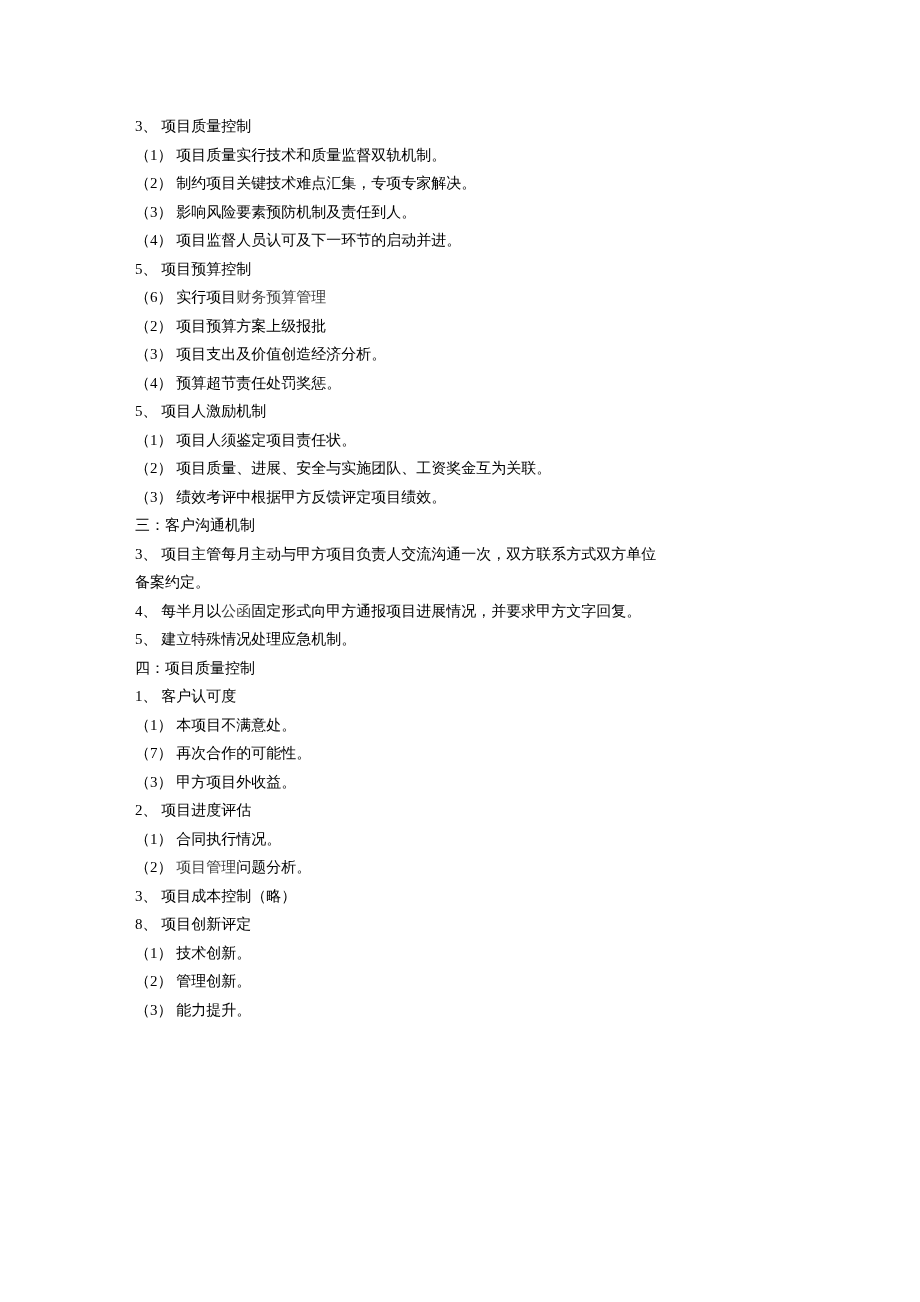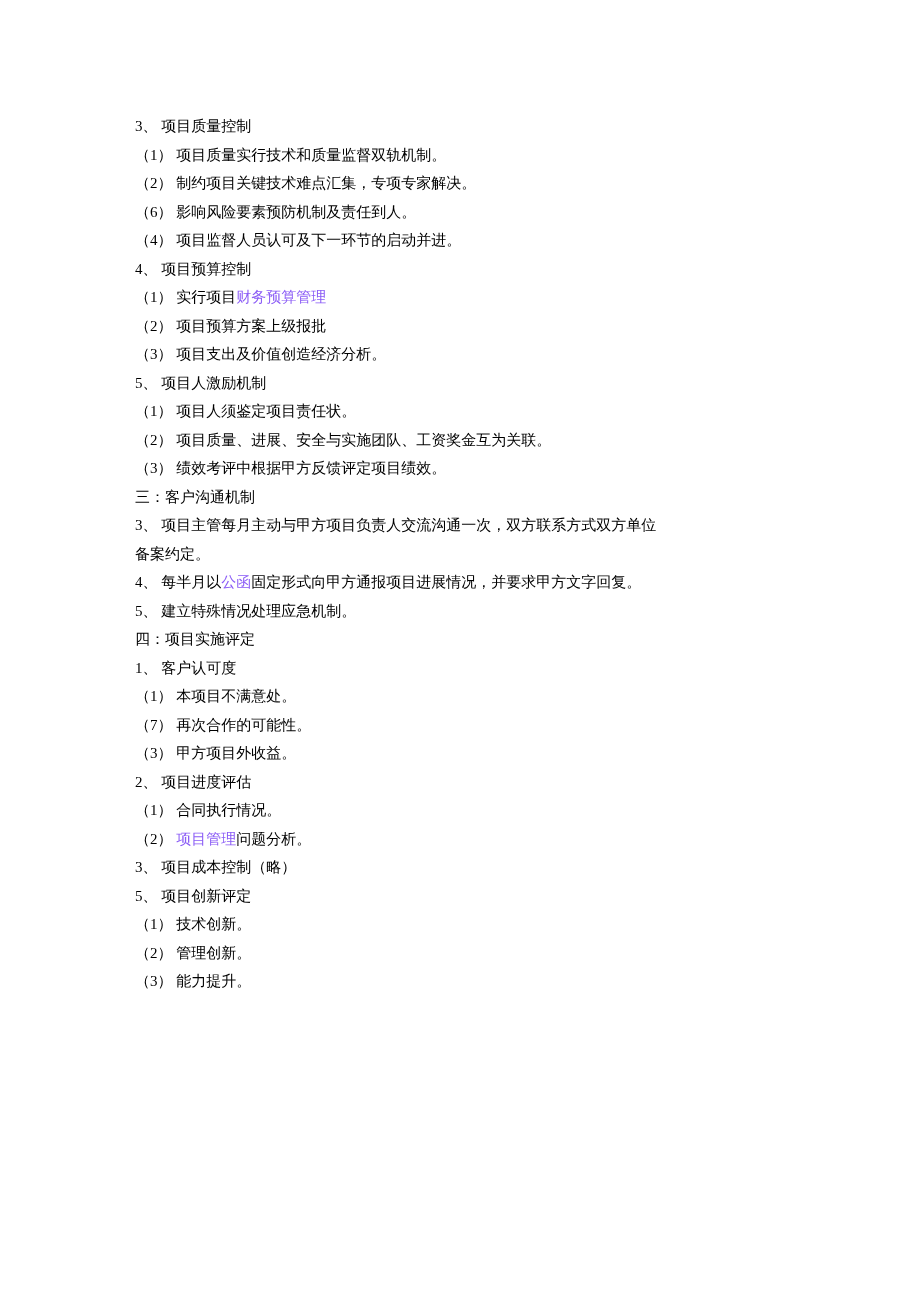--- a/index.html
+++ b/index.html
@@ -14,53 +14,54 @@
   .page {
     width: 920px;
     min-height: 1302px;
     padding: 112px 135px 8px 135px;
     box-sizing: border-box;
   }
   .line {
     display: block;
   }
   .link {
-    color: #8b5cf6;
+    color: #404040;
   }
 </style>
 </head>
 <body>
 
 <div class="page">
   <div id="content">
       <div class="line"><span>3、 项目质量控制</span></div>
       <div class="line"><span>（1） 项目质量实行技术和质量监督双轨机制。</span></div>
       <div class="line"><span>（2） 制约项目关键技术难点汇集，专项专家解决。</span></div>
-      <div class="line"><span>（6） 影响风险要素预防机制及责任到人。</span></div>
+      <div class="line"><span>（3） 影响风险要素预防机制及责任到人。</span></div>
       <div class="line"><span>（4） 项目监督人员认可及下一环节的启动并进。</span></div>
-      <div class="line"><span>4、 项目预算控制</span></div>
-      <div class="line"><span>（1） 实行项目</span><span class="link">财务预算管理</span></div>
+      <div class="line"><span>5、 项目预算控制</span></div>
+      <div class="line"><span>（6） 实行项目</span><span class="link">财务预算管理</span></div>
       <div class="line"><span>（2） 项目预算方案上级报批</span></div>
       <div class="line"><span>（3） 项目支出及价值创造经济分析。</span></div>
+      <div class="line"><span>（4） 预算超节责任处罚奖惩。</span></div>
       <div class="line"><span>5、 项目人激励机制</span></div>
       <div class="line"><span>（1） 项目人须鉴定项目责任状。</span></div>
       <div class="line"><span>（2） 项目质量、进展、安全与实施团队、工资奖金互为关联。</span></div>
       <div class="line"><span>（3） 绩效考评中根据甲方反馈评定项目绩效。</span></div>
       <div class="line"><span>三：客户沟通机制</span></div>
       <div class="line"><span>3、 项目主管每月主动与甲方项目负责人交流沟通一次，双方联系方式双方单位</span></div>
       <div class="line"><span>备案约定。</span></div>
       <div class="line"><span>4、 每半月以</span><span class="link">公函</span><span>固定形式向甲方通报项目进展情况，并要求甲方文字回复。</span></div>
       <div class="line"><span>5、 建立特殊情况处理应急机制。</span></div>
-      <div class="line"><span>四：项目实施评定</span></div>
+      <div class="line"><span>四：项目质量控制</span></div>
       <div class="line"><span>1、 客户认可度</span></div>
       <div class="line"><span>（1） 本项目不满意处。</span></div>
       <div class="line"><span>（7） 再次合作的可能性。</span></div>
       <div class="line"><span>（3） 甲方项目外收益。</span></div>
       <div class="line"><span>2、 项目进度评估</span></div>
       <div class="line"><span>（1） 合同执行情况。</span></div>
       <div class="line"><span>（2） </span><span class="link">项目管理</span><span>问题分析。</span></div>
       <div class="line"><span>3、 项目成本控制（略）</span></div>
-      <div class="line"><span>5、 项目创新评定</span></div>
+      <div class="line"><span>8、 项目创新评定</span></div>
       <div class="line"><span>（1） 技术创新。</span></div>
       <div class="line"><span>（2） 管理创新。</span></div>
       <div class="line"><span>（3） 能力提升。</span></div>
     </div>
 </div>
 
 </body></html>

